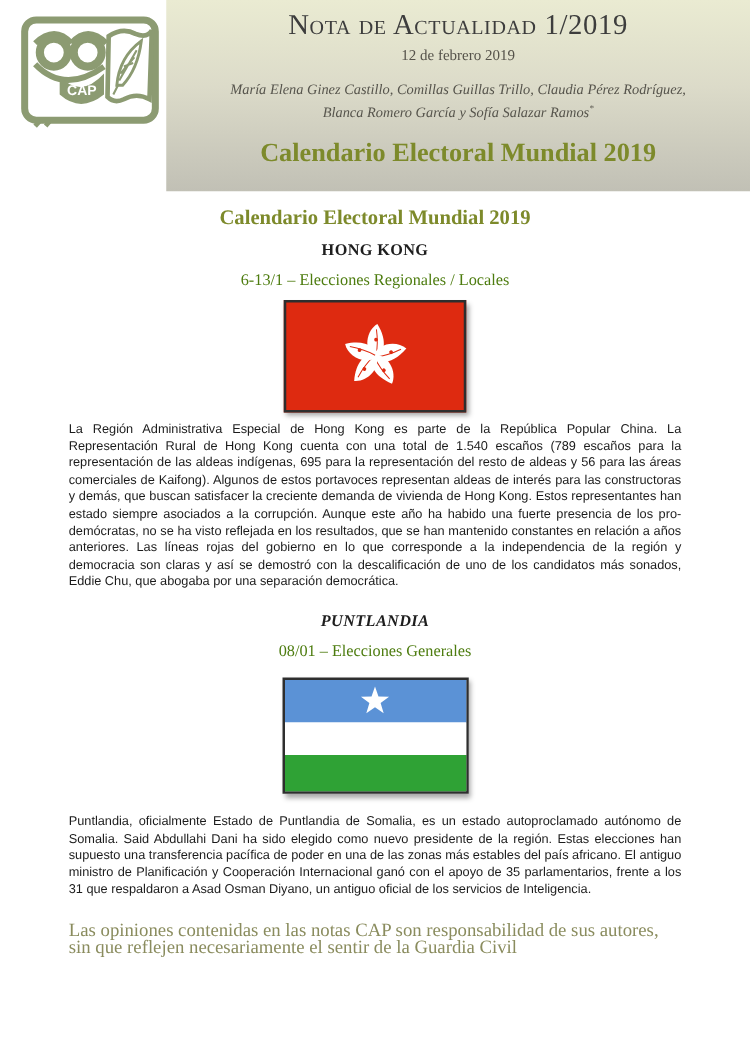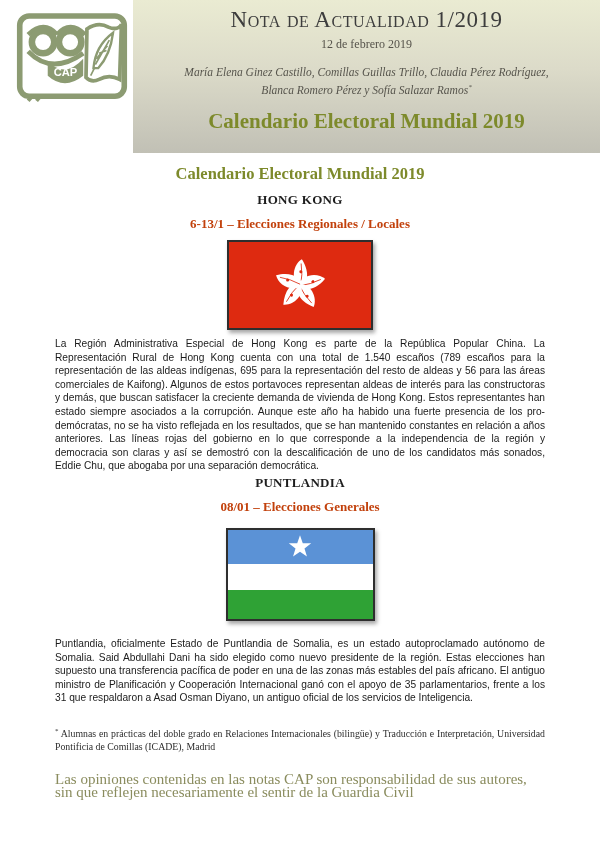--- a/index.html
+++ b/index.html
@@ -49,24 +49,24 @@
     font-size:16.5px;font-weight:bold;color:#7d8a2b;line-height:21px;
   }
   .month{
     margin-top:16px;font-size:13.5px;color:#8a8f55;
     letter-spacing:0.5px;line-height:14px;
   }
   .country{
     margin:9px 0 0;text-align:center;font-size:13px;font-weight:bold;
     letter-spacing:0.3px;color:#1e1e1e;line-height:13px;
   }
-  .country.p2{margin-top:3px;}
+  .country.p2{margin-top:17px;font-style:italic;}
   .dateline{
     margin-top:10px;text-align:center;font-size:13px;
-    color:#c2410c;line-height:15px;font-weight:bold;
+    color:#4d7c0f;line-height:15px;
   }
   .flag-wrap{margin-top:9px;text-align:center;line-height:0;}
   .flag-wrap.p2{margin-top:14px;}
   .flag{
     display:inline-block;position:relative;
     border:2px solid #2e2e2e;
     box-shadow:2px 3px 4px rgba(0,0,0,0.35);
   }
   .flag.hk{width:142px;height:86px;background:#de2a10;}
   .flag.hk svg{position:absolute;left:50%;top:50%;transform:translate(-50%,-50%);}
@@ -122,21 +122,21 @@
         <path d="M83,60 Q85,36 104,22 Q101,46 88,60 Z" fill="none" stroke="#8c9b72" stroke-width="2.5"></path>
         <path d="M85,56 L100,30 M86,50 L98,36 M89,44 L97,41 M84,60 L80,68" stroke="#8c9b72" stroke-width="1.8" fill="none"></path>
       </svg>
     </div>
 
     <div class="band">
       <div class="nota-title">Nota de Actualidad 1/2019</div>
       <div class="nota-date">12 de febrero 2019</div>
       <div class="authors">
         <span>María Elena Ginez Castillo, Comillas Guillas Trillo, Claudia Pérez Rodríguez,</span><br>
-        <span>Blanca Romero Pérez y Sofía Salazar Ramos</span><sup>*</sup>
+        <span>Blanca Romero García y Sofía Salazar Ramos</span><sup>*</sup>
       </div>
       <div class="banner-title">Calendario Electoral Mundial 2019</div>
     </div>
 
   </div>
 
   <div class="main">
 
     <div class="main-title">Calendario Electoral Mundial 2019</div>
 
@@ -190,18 +190,17 @@
               <polygon points="0,-10 2.35,-3.24 9.51,-3.09 3.8,1.24 5.88,8.09 0,4 -5.88,8.09 -3.8,1.24 -9.51,-3.09 -2.35,-3.24" fill="#ffffff"></polygon>
             </svg>
           </div>
           <div class="pl-band-white"></div>
           <div class="pl-band-green"></div>
         </div>
       </div>
       <p class="body-par p2">Puntlandia, oficialmente Estado de Puntlandia de Somalia, es un estado autoproclamado autónomo de Somalia. Said Abdullahi Dani ha sido elegido como nuevo presidente de la región. Estas elecciones han supuesto una transferencia pacífica de poder en una de las zonas más estables del país africano. El antiguo ministro de Planificación y Cooperación Internacional ganó con el apoyo de 35 parlamentarios, frente a los 31 que respaldaron a Asad Osman Diyano, un antiguo oficial de los servicios de Inteligencia.</p>
     </div>
 
-    <div class="footnote"><sup>*</sup> <span>Alumnas en prácticas del doble grado en Relaciones Internacionales (bilingüe) y Traducción e Interpretación, Universidad Pontificia de Comillas (ICADE), Madrid</span></div>
 
     <div class="disclaimer">Las opiniones contenidas en las notas CAP son responsabilidad de sus autores, sin que reflejen necesariamente el sentir de la Guardia Civil</div>
 
   </div>
 </div>
 
 </body></html>

